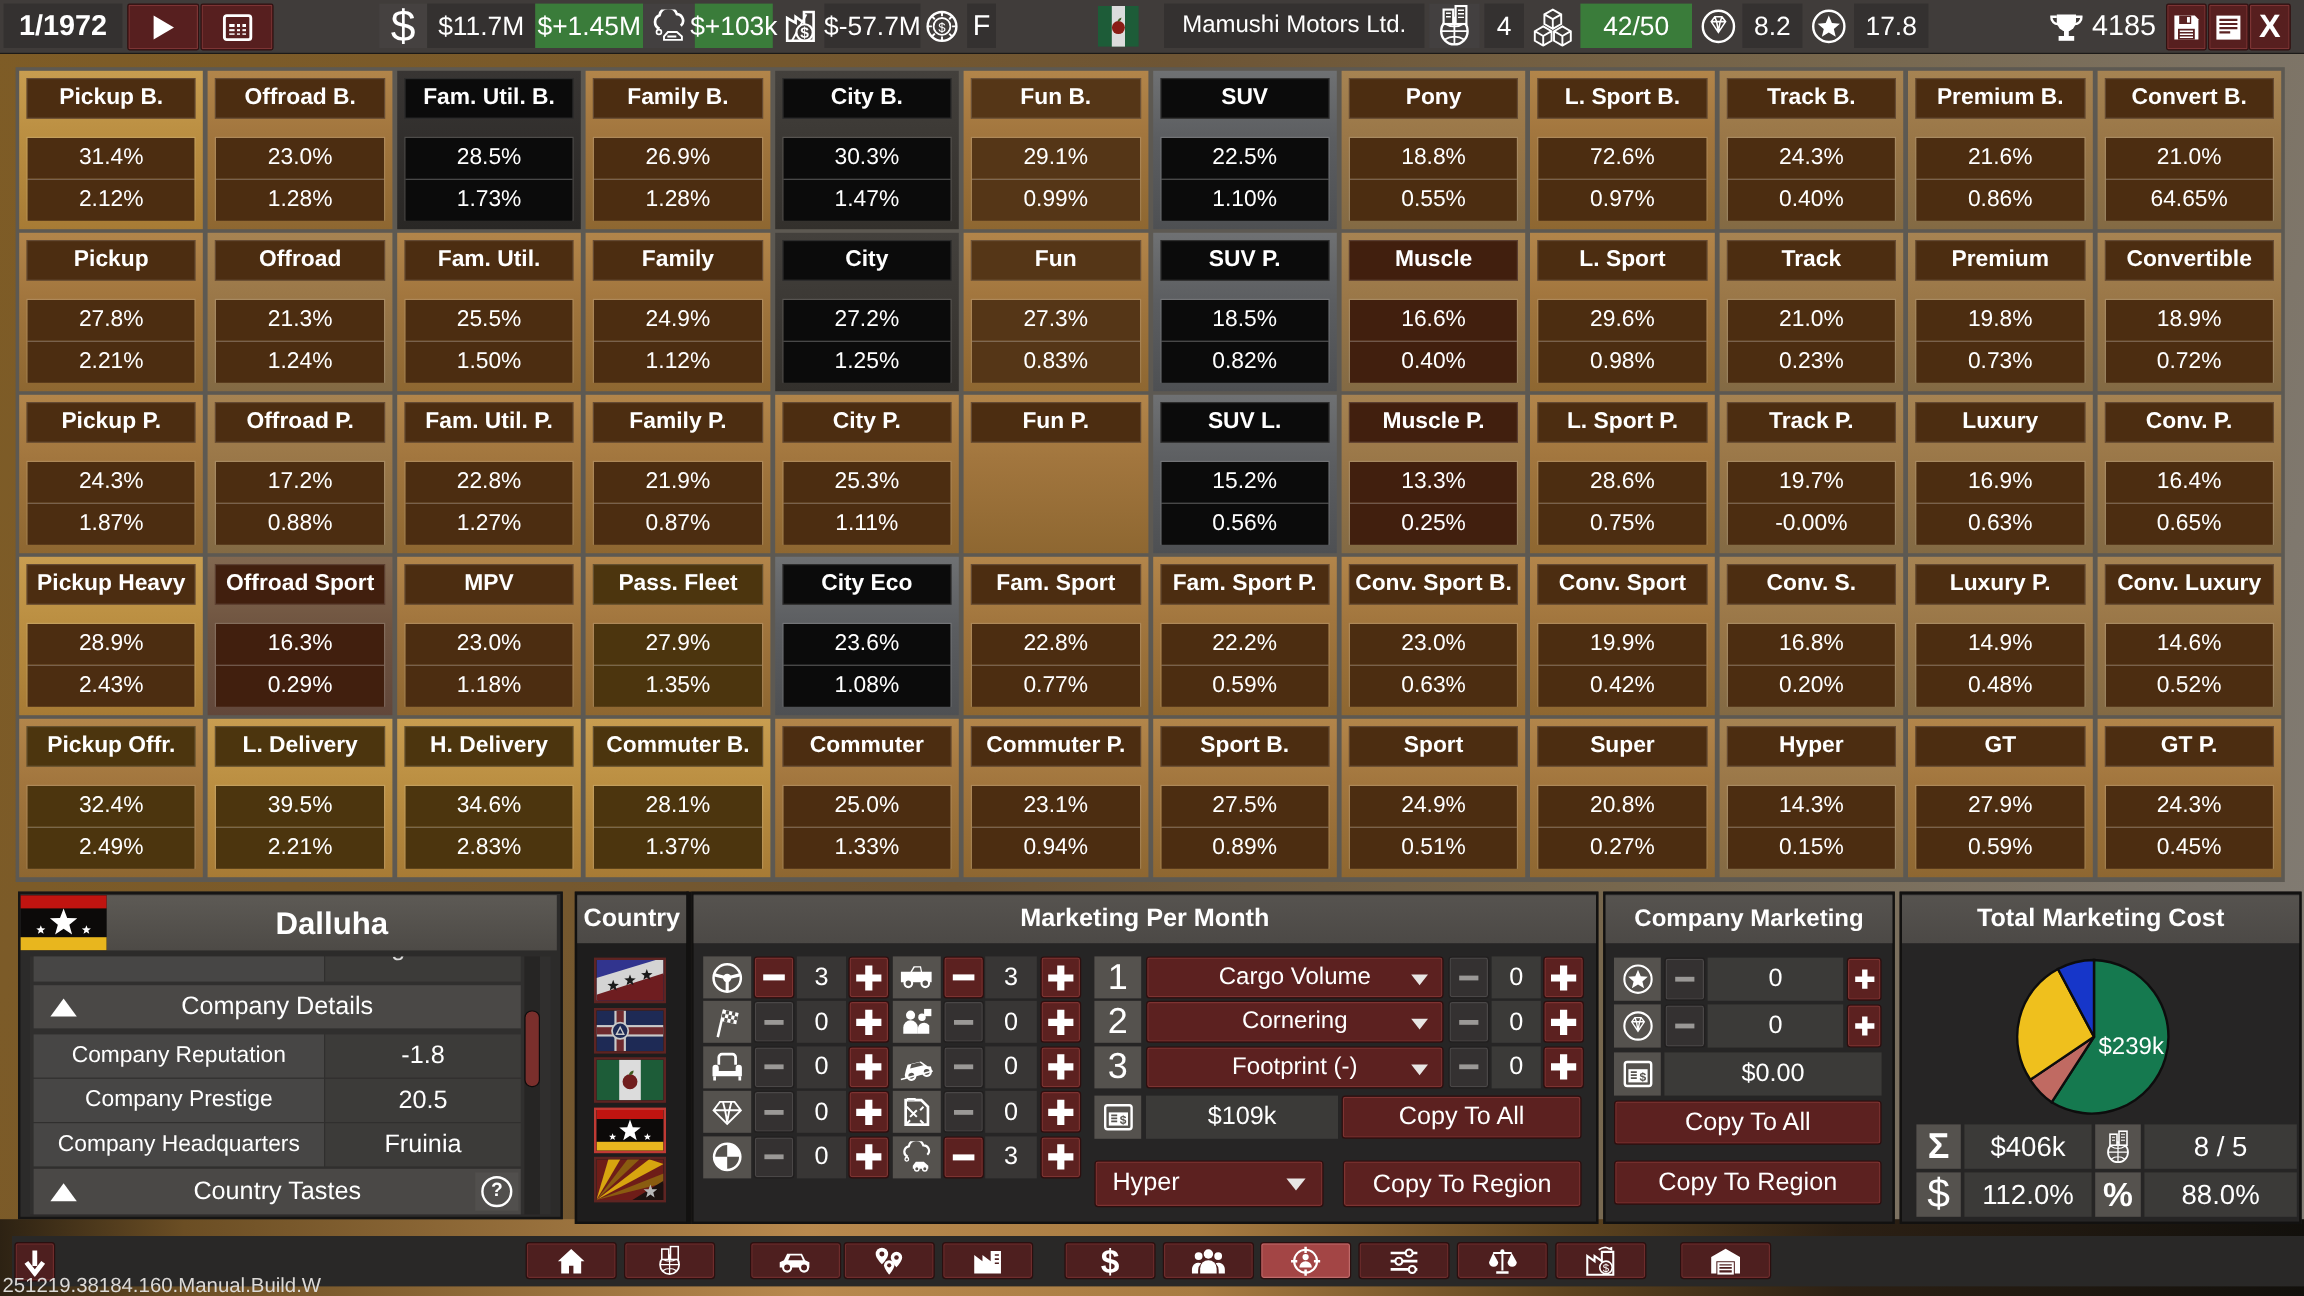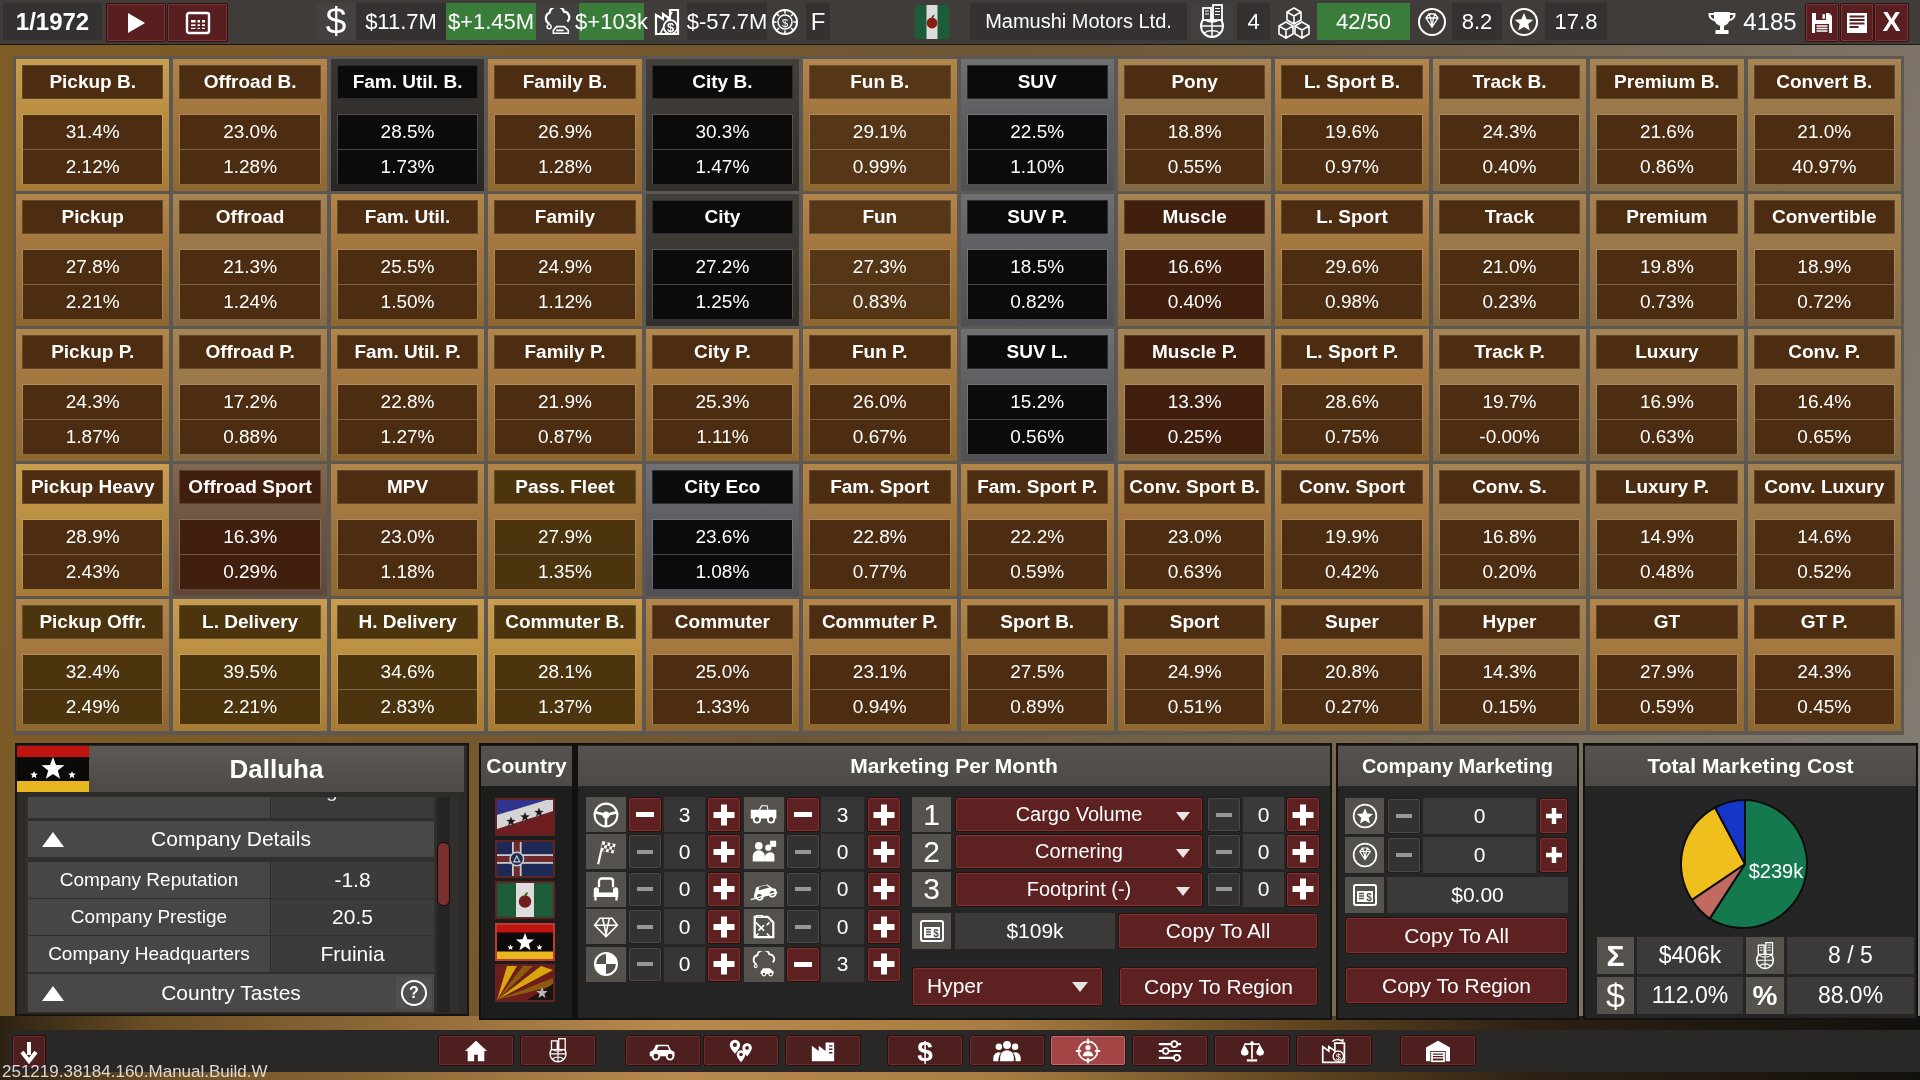--- a/index.html
+++ b/index.html
@@ -232,21 +232,21 @@
       <div class="cell bz-muted bx-brown">
         <div class="hd">Pony</div>
         <div class="vals">
           <div class="v">18.8%</div>
           <div class="v v2">0.55%</div>
         </div>
       </div>
       <div class="cell bz-bronze bx-brown">
         <div class="hd">L. Sport B.</div>
         <div class="vals">
-          <div class="v">19.6%</div>
+          <div class="v">72.6%</div>
           <div class="v v2">0.97%</div>
         </div>
       </div>
       <div class="cell bz-muted bx-brown">
         <div class="hd">Track B.</div>
         <div class="vals">
           <div class="v">24.3%</div>
           <div class="v v2">0.40%</div>
         </div>
       </div>
@@ -254,21 +254,21 @@
         <div class="hd">Premium B.</div>
         <div class="vals">
           <div class="v">21.6%</div>
           <div class="v v2">0.86%</div>
         </div>
       </div>
       <div class="cell bz-muted bx-brown">
         <div class="hd">Convert B.</div>
         <div class="vals">
           <div class="v">21.0%</div>
-          <div class="v v2">40.97%</div>
+          <div class="v v2">64.65%</div>
         </div>
       </div>
       <div class="cell bz-bronze bx-brown">
         <div class="hd">Pickup</div>
         <div class="vals">
           <div class="v">27.8%</div>
           <div class="v v2">2.21%</div>
         </div>
       </div>
       <div class="cell bz-muted bx-brown">
@@ -378,24 +378,20 @@
       </div>
       <div class="cell bz-bronze bx-brown">
         <div class="hd">City P.</div>
         <div class="vals">
           <div class="v">25.3%</div>
           <div class="v v2">1.11%</div>
         </div>
       </div>
       <div class="cell bz-bronze bx-brown">
         <div class="hd">Fun P.</div>
-        <div class="vals">
-          <div class="v">26.0%</div>
-          <div class="v v2">0.67%</div>
-        </div>
       </div>
       <div class="cell bz-gray bx-black">
         <div class="hd">SUV L.</div>
         <div class="vals">
           <div class="v">15.2%</div>
           <div class="v v2">0.56%</div>
         </div>
       </div>
       <div class="cell bz-muted bx-maroon">
         <div class="hd">Muscle P.</div>

